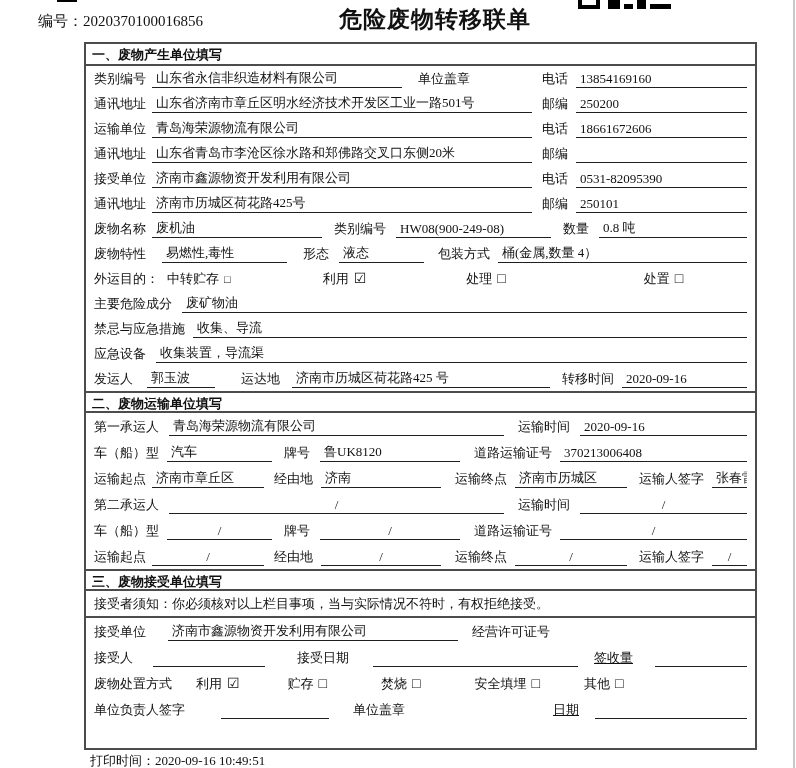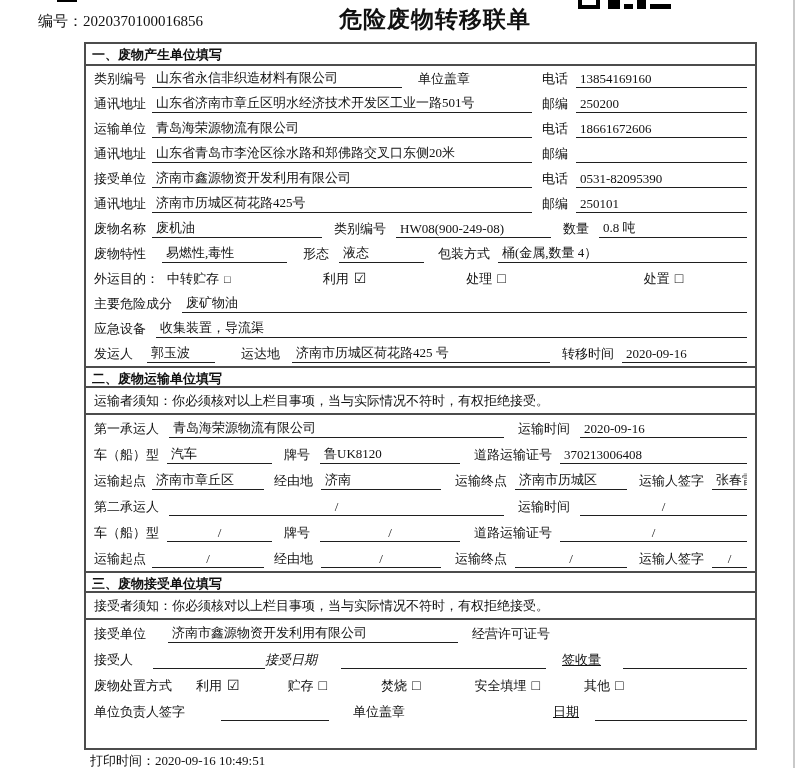--- a/index.html
+++ b/index.html
@@ -137,37 +137,40 @@
       <span class="cb-group" style="margin-left:92px;"><span>利用</span><span class="cb">☑</span></span>
       <span class="cb-group" style="margin-left:100px;"><span>处理</span><span class="cb">□</span></span>
       <span class="cb-group" style="margin-left:138px;"><span>处置</span><span class="cb">□</span></span>
     </div>
 
     <div class="row">
       <span class="lbl">主要危险成分</span>
       <span class="val fill" style="margin-left:10px;">废矿物油</span>
     </div>
 
+    <div class="row">
+      <span class="lbl">禁忌与应急措施</span>
+      <span class="val fill" style="margin-left:8px;">收集、导流</span>
+    </div>
 
     <div class="row">
       <span class="lbl">应急设备</span>
       <span class="val fill" style="margin-left:10px;">收集装置，导流渠</span>
     </div>
 
     <div class="row">
       <span class="lbl">发运人</span>
       <span class="val" style="width:68px;margin-left:14px;">郭玉波</span>
       <span class="lbl" style="margin-left:26px;">运达地</span>
       <span class="val" style="width:258px;margin-left:12px;">济南市历城区荷花路425 号</span>
       <span class="lbl" style="margin-left:12px;">转移时间</span>
       <span class="val fill" style="margin-left:8px;">2020-09-16</span>
     </div>
 
     <div class="sec-title bt">二、废物运输单位填写</div>
-    <div class="notice">运输者须知：你必须核对以上栏目事项，当与实际情况不符时，有权拒绝接受。</div>
 
     <div class="row row26">
       <span class="lbl">第一承运人</span>
       <span class="val" style="width:335px;margin-left:10px;">青岛海荣源物流有限公司</span>
       <span class="lbl" style="margin-left:14px;">运输时间</span>
       <span class="val fill" style="margin-left:10px;">2020-09-16</span>
     </div>
 
     <div class="row row26">
       <span class="lbl">车（船）型</span>
@@ -221,21 +224,21 @@
 
     <div class="row row26">
       <span class="lbl">接受单位</span>
       <span class="val" style="width:290px;margin-left:22px;">济南市鑫源物资开发利用有限公司</span>
       <span class="lbl" style="margin-left:14px;">经营许可证号</span>
     </div>
 
     <div class="row row26">
       <span class="lbl">接受人</span>
       <span class="val" style="width:112px;margin-left:20px;"></span>
-      <span class="lbl" style="font-style:italic;">接受日期</span>
+      <span class="lbl" style="margin-left:32px;">接受日期</span>
       <span class="val" style="width:205px;margin-left:24px;"></span>
       <span class="lbl" style="margin-left:16px;text-decoration:underline;">签收量</span>
       <span class="val fill" style="margin-left:22px;"></span>
     </div>
 
     <div class="row row26">
       <span class="lbl">废物处置方式</span>
       <span class="cb-group" style="margin-left:24px;"><span>利用</span><span class="cb">☑</span></span>
       <span class="cb-group" style="margin-left:48px;"><span>贮存</span><span class="cb">□</span></span>
       <span class="cb-group" style="margin-left:54px;"><span>焚烧</span><span class="cb">□</span></span>

